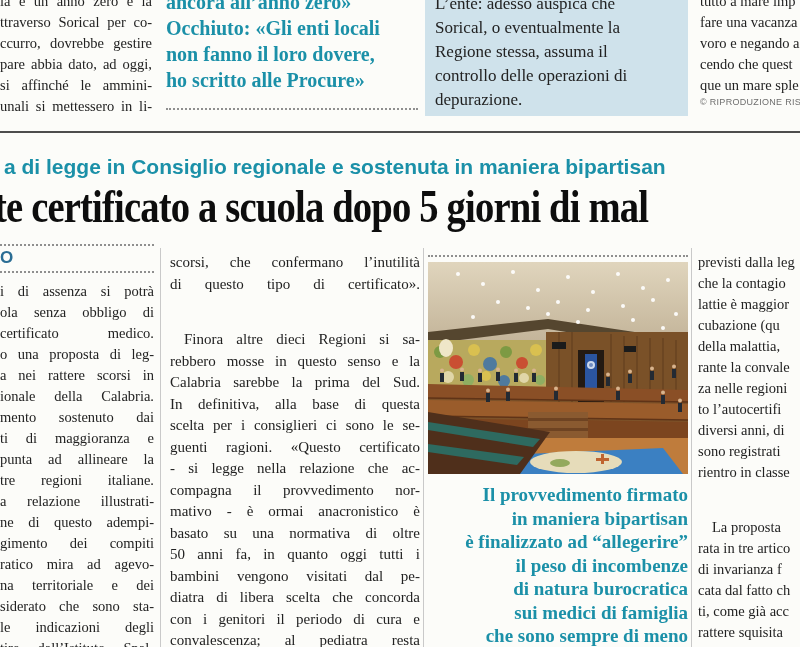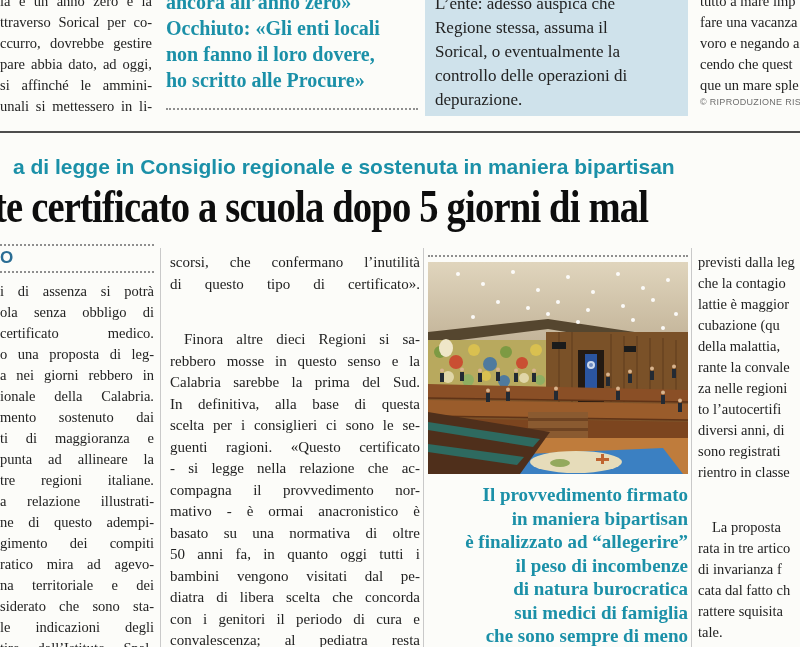--- a/index.html
+++ b/index.html
@@ -22,21 +22,21 @@
     font-weight:bold;font-size:20px;line-height:26px;}
   #top-headline-rule{left:166px;top:108px;width:252px;}
   #top-box{left:425px;top:-14px;width:263px;height:130px;background:var(--boxbg);padding:6px 10px 0 10px;
     font-size:17px;line-height:24px;}
   #top-right{left:700px;top:-9px;width:100px;font-size:14.5px;line-height:21px;}
   #top-right-copy{left:700px;top:97px;}
   .copyline{font-family:"Liberation Sans",sans-serif;font-size:9px;color:var(--copy);
     letter-spacing:.3px;white-space:nowrap;}
   
   #main-divider{left:0;top:131px;width:800px;height:2px;background:var(--rule);}
-  #kicker{left:13px;top:155px;font-family:"Liberation Sans",sans-serif;font-weight:bold;
+  #kicker{left:4px;top:155px;font-family:"Liberation Sans",sans-serif;font-weight:bold;
     font-size:21px;color:var(--teal);white-space:nowrap;}
   #main-headline{left:-6px;top:180px;font-weight:bold;font-size:46px;color:var(--headline);
     white-space:nowrap;transform:scaleX(.84);transform-origin:0 50%;letter-spacing:-1px;}
   
   .vrule{width:1px;background:var(--colrule);top:248px;height:399px;}
   #vrule1{left:160px;} #vrule2{left:423px;} #vrule3{left:691px;}
   #col1{left:0;top:244px;width:154px;}
   #col1 .dotrule{width:154px;}
   #byline{font-family:"Liberation Sans",sans-serif;font-weight:bold;font-size:17px;
     color:var(--byline);padding:2px 0 3px 0;}
@@ -67,22 +67,22 @@
       <div class="ln">ancora all’anno zero»</div>
       <div class="ln">Occhiuto: «Gli enti locali</div>
       <div class="ln">non fanno il loro dovere,</div>
       <div class="ln">ho scritto alle Procure»</div>
     </div>
 
   <div id="top-headline-rule" class="abs dotrule"></div>
 
   <div id="top-box" class="abs">
       <div class="ln">L’ente: adesso auspica che</div>
+      <div class="ln">Sorical, o eventualmente la</div>
       <div class="ln">Regione stessa, assuma il</div>
-      <div class="ln">Sorical, o eventualmente la</div>
       <div class="ln">controllo delle operazioni di</div>
       <div class="ln">depurazione.</div>
     </div>
 
   <div id="top-right" class="abs leftlines">
       <div class="ln">tutto a mare imp</div>
       <div class="ln">fare una vacanza</div>
       <div class="ln">voro e negando a</div>
       <div class="ln">cendo che quest</div>
       <div class="ln">que un mare sple</div>
@@ -102,21 +102,21 @@
 
 <div id="col1" class="abs">
   <div class="dotrule"></div>
   <div id="byline">O</div>
   <div class="dotrule"></div>
   <div id="col1-text" class="just">
       <div class="ln">i di assenza si potrà</div>
       <div class="ln">ola senza obbligo di</div>
       <div class="ln">certificato medico.</div>
       <div class="ln">o una proposta di leg-</div>
-      <div class="ln">a nei giorni rebbero in</div>
+      <div class="ln">a nei rattere scorsi in</div>
       <div class="ln">ionale della Calabria.</div>
       <div class="ln">mento sostenuto dai</div>
       <div class="ln">ti di maggioranza e</div>
       <div class="ln">punta ad allineare la</div>
       <div class="ln">tre regioni italiane.</div>
       <div class="ln">a relazione illustrati-</div>
       <div class="ln">ne di questo adempi-</div>
       <div class="ln">gimento dei compiti</div>
       <div class="ln">ratico mira ad agevo-</div>
       <div class="ln">na territoriale e dei</div>
@@ -301,17 +301,18 @@
       <div class="ln">to l’autocertifi</div>
       <div class="ln">diversi anni, di</div>
       <div class="ln">sono registrati</div>
       <div class="ln">rientro in classe</div>
     </div>
   <div class="par-indent">
       <div class="ln">La proposta</div>
       <div class="ln">rata in tre artico</div>
       <div class="ln">di invarianza f</div>
       <div class="ln">cata dal fatto ch</div>
+      <div class="ln">ti, come già acc</div>
       <div class="ln">rattere squisita</div>
       <div class="ln">tale.</div>
     </div>
 
 </div>
 
 </body></html>

